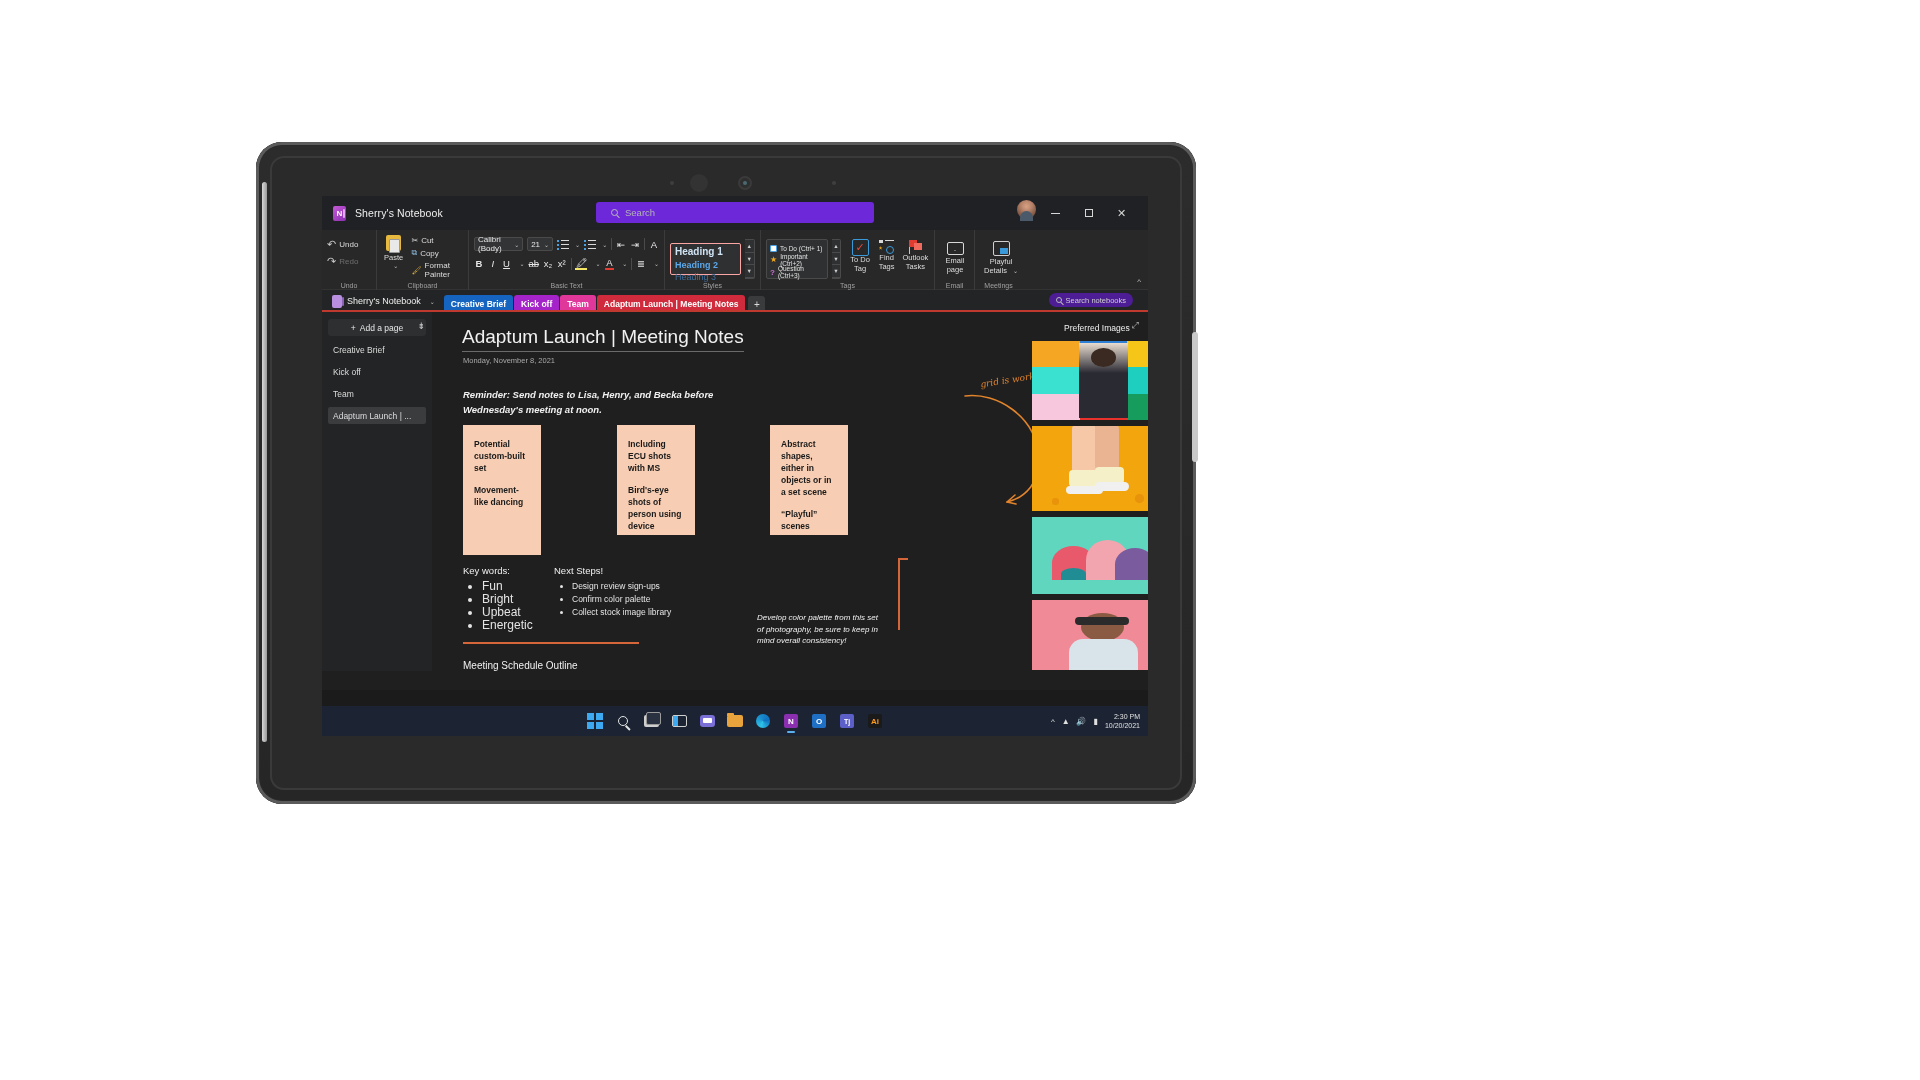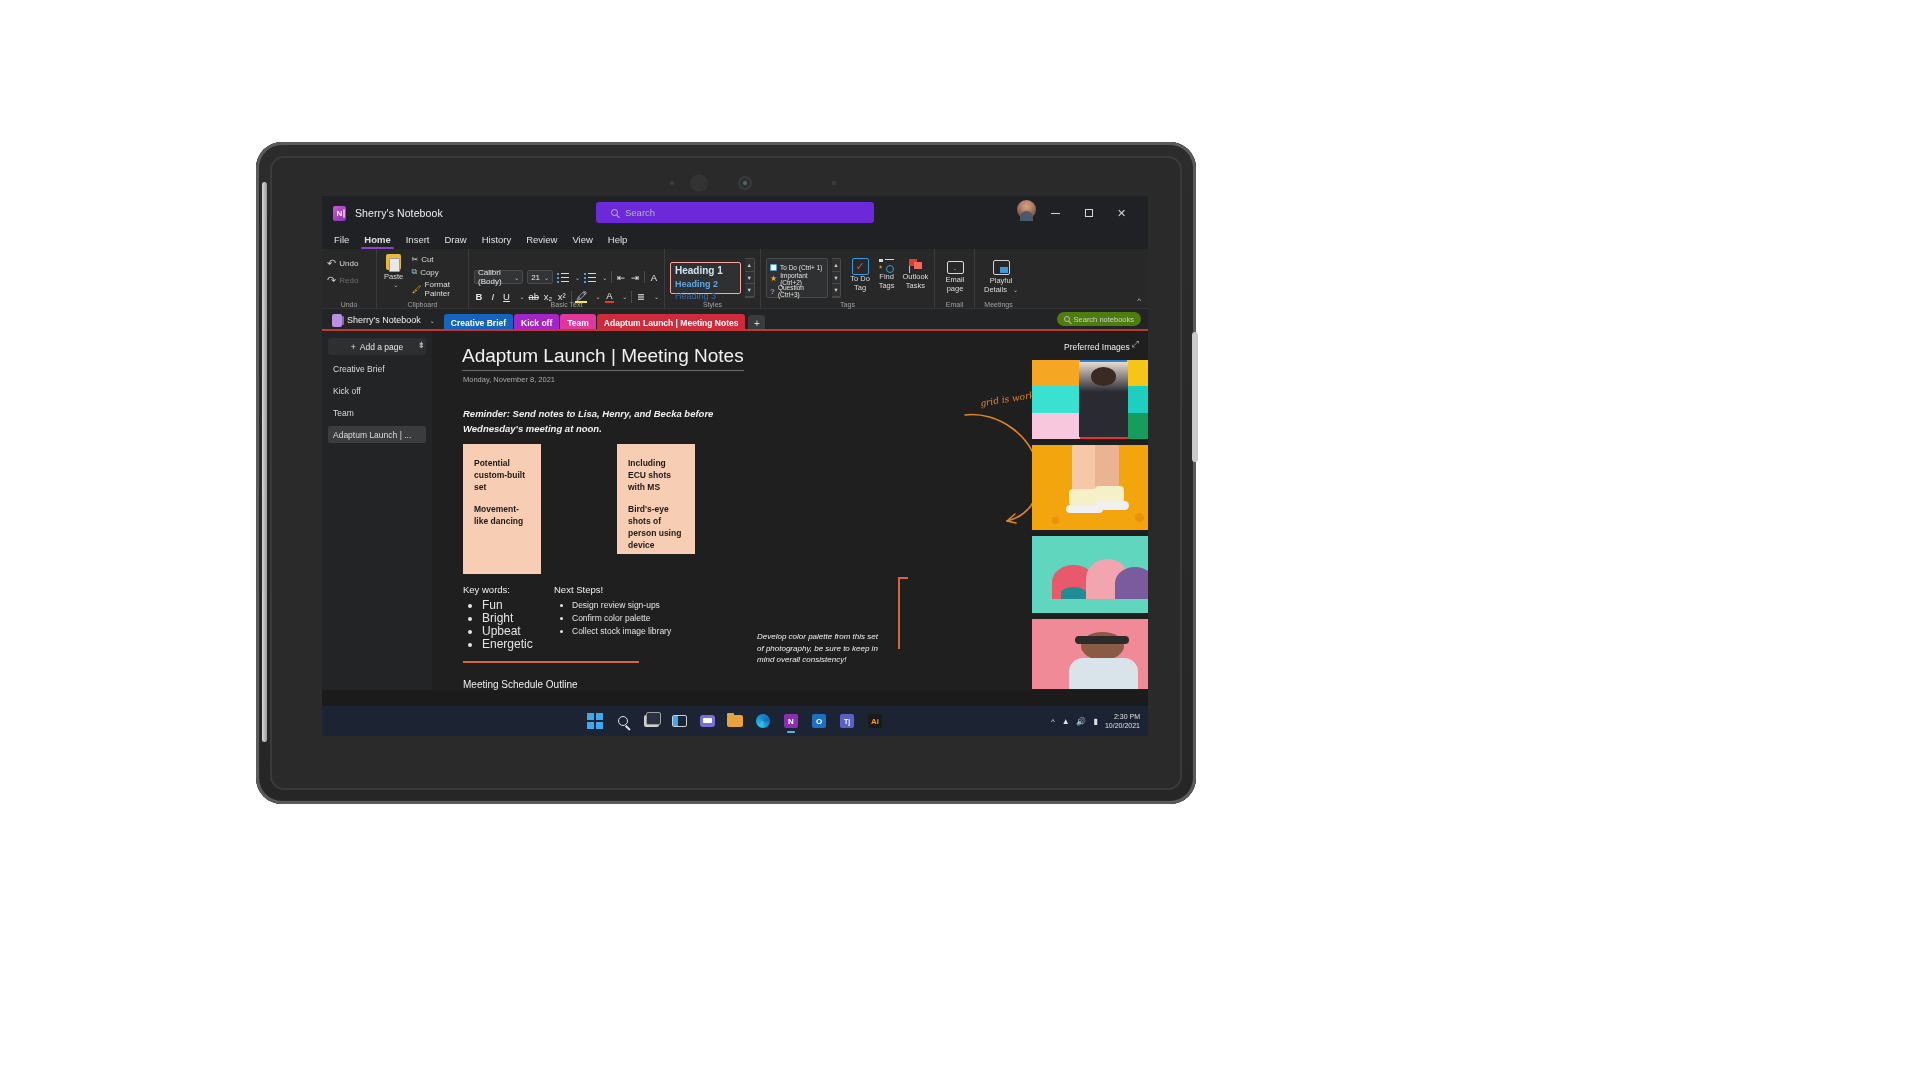--- a/index.html
+++ b/index.html
@@ -167,22 +167,22 @@
   #nbIcon{ width:10px;height:13px;background:#b98fe0;border-radius:2px;position:relative;}
   #nbIcon:after{content:"";position:absolute;right:-2px;top:2px;width:2px;height:9px;
                 background:#8d63b8;border-radius:1px;}
   #nbName{ font-size:9px;color:#efefef;}
   .sect{ height:17px; padding:0 7px; display:flex;align-items:center;
          font-size:8.5px; font-weight:bold; color:#fff; border-radius:3px 3px 0 0;
          margin-right:1px; }
   #addSect{ width:17px;height:16px;background:#3a3b3d;border-radius:3px 3px 0 0;
             display:flex;align-items:center;justify-content:center;
             font-size:10px;color:#dcdcdc;margin-left:2px;}
-  #nbSearch{ position:absolute; right:7px; top:3px; height:14px; padding:0 7px;
-             background:#4d7c0f; border-radius:7px; display:flex;align-items:center;gap:4px;
+  #nbSearch{ position:absolute; right:15px; top:3px; height:14px; padding:0 7px;
+             background:#4c1d95; border-radius:7px; display:flex;align-items:center;gap:4px;
              font-size:7.5px; color:#cfcfcf;}
   #redline{ position:absolute; left:0; right:0; bottom:0; height:2px; background:#c0392f;}
 
   
   #body{ display:flex; height:calc(494px - 34px - 19px - 60px - 22px); background:#1f1f1f;}
   #pagelist{ width:110px; background:#232425; padding:7px 6px 0 6px; position:relative;}
   #addPage{ height:17px; background:#2e2f31; border-radius:3px; display:flex;
             align-items:center; justify-content:center; gap:4px;
             font-size:8.5px; color:#e8e8e8; }
   #sortIco{ position:absolute; right:7px; top:9px; font-size:9px; color:#c8c8c8;}
@@ -307,30 +307,20 @@
         <div id="acct"></div>
         <div class="winbtn" id="btnMin">
             <i></i>
           </div>
         <div class="winbtn" id="btnMax">
             <i></i>
           </div>
         <div class="winbtn" id="btnClose">✕</div>
       </div>
 
-      <div id="menubar">
-        <div class="menuitem">File</div>
-        <div class="menuitem active">Home</div>
-        <div class="menuitem">Insert</div>
-        <div class="menuitem">Draw</div>
-        <div class="menuitem">History</div>
-        <div class="menuitem">Review</div>
-        <div class="menuitem">View</div>
-        <div class="menuitem">Help</div>
-      </div>
 
       <div id="ribbon">
 
         <div class="grp" style="width:54px">
           <div class="ico-txt" style="margin-top:5px">
             <span class="undoIco">↶</span>
             <span>Undo</span>
           </div>
           <div class="ico-txt dim" style="margin-top:6px">
             <span class="undoIco dim">↷</span>
@@ -361,21 +351,21 @@
               <div class="ico-txt">
                 <span style="color:#e8b93f">🖌</span>
                 <span>Format Painter</span>
               </div>
             </div>
           </div>
           <div class="grplabel">Clipboard</div>
         </div>
 
         <div class="grp" style="width:196px">
-          <div class="row" style="margin-top:17px">
+          <div class="row" style="margin-top:3px">
             <div class="fontbox" style="width:61px">
               <span>Calibri (Body)</span>
               <span class="chev">⌄</span>
             </div>
             <div class="fontbox" style="width:30px">
               <span>21</span>
               <span class="chev">⌄</span>
             </div>
             <div class="row" style="gap:2px">
               <span class="listico">
@@ -554,20 +544,24 @@
           <div id="reminder">Reminder: Send notes to Lisa, Henry, and Becka before Wednesday's meeting at noon.</div>
 
           <div class="sticky" id="st1">
             <p>Potential custom-built set</p>
             <p>Movement-like dancing</p>
           </div>
           <div class="sticky" id="st2">
             <p>Including ECU shots with MS</p>
             <p>Bird's-eye shots of person using device</p>
           </div>
+          <div class="sticky" id="st3">
+            <p>Abstract shapes, either in objects or in a set scene</p>
+            <p>“Playful” scenes</p>
+          </div>
 
           <div id="kwTitle">Key words:</div>
           <ul id="kwList">
             <li>Fun</li>
             <li>Bright</li>
             <li>Upbeat</li>
             <li>Energetic</li>
           </ul>
 
           <div id="nsTitle">Next Steps!</div>

